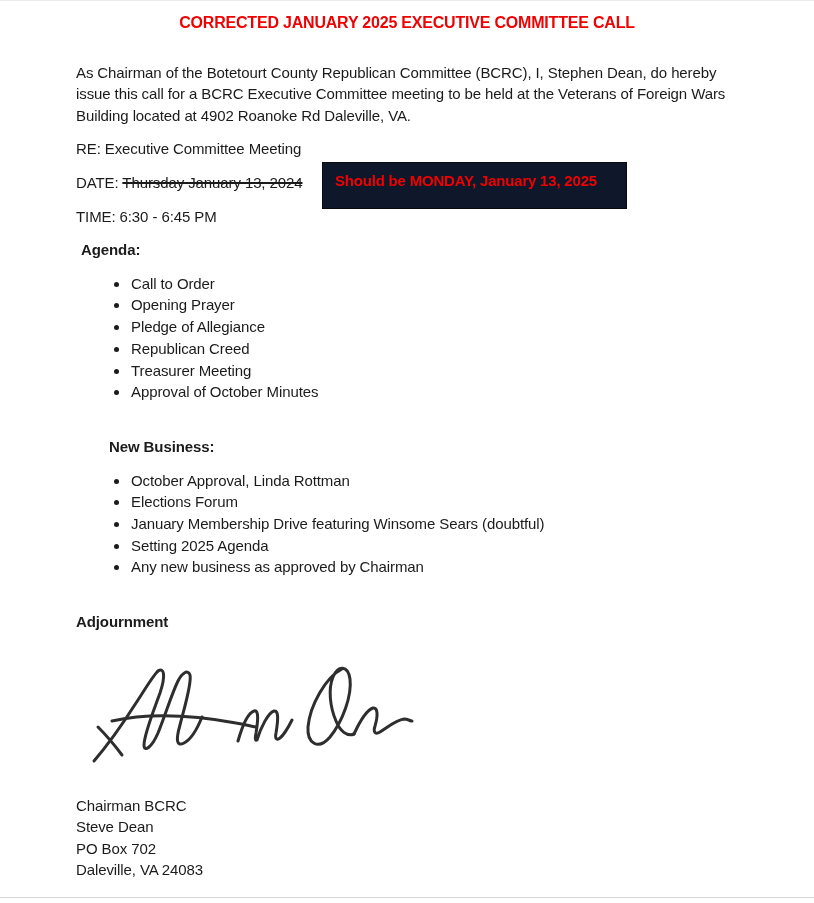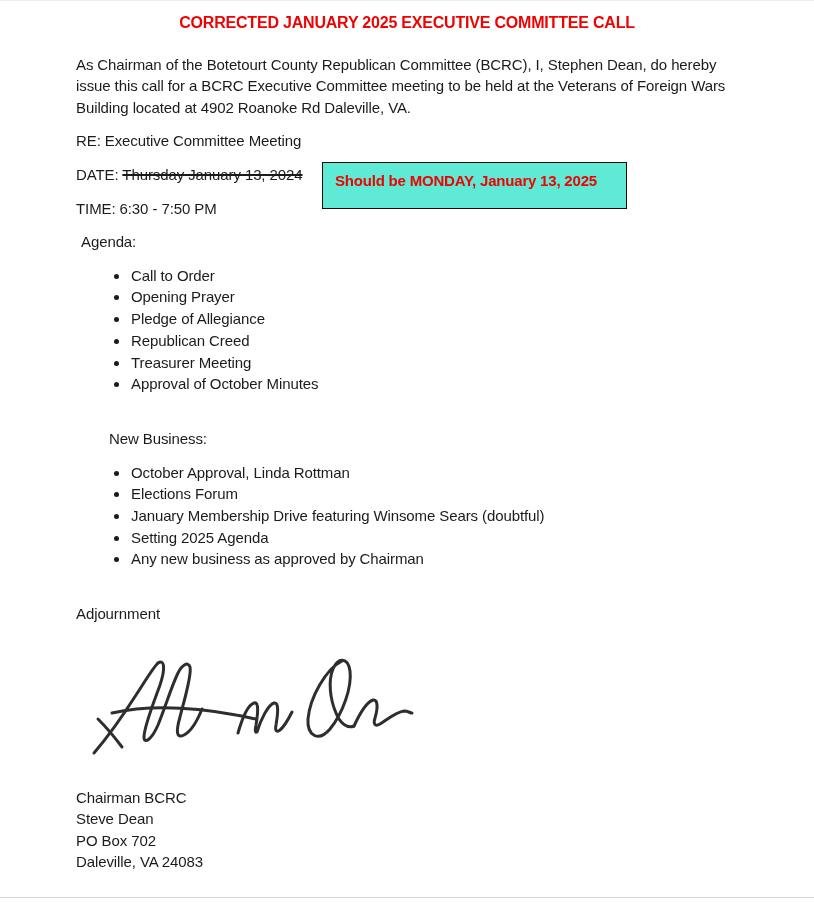--- a/index.html
+++ b/index.html
@@ -25,55 +25,55 @@
     font-weight: bold;
     font-size: 16px;
     letter-spacing: -0.2px;
     color: #ee0202;
   }
   .content {
     padding-left: 76px;
     padding-right: 70px;
   }
   .intro-paragraph {
-    margin-top: 20px;
+    margin-top: 28px;
     max-width: 662px;
   }
   .re-line {
     margin-top: 12px;
   }
   .date-line {
     margin-top: 12px;
   }
   .struck {
     text-decoration: line-through;
     text-decoration-thickness: 1.5px;
   }
   .correction-box {
     position: absolute;
     left: 322px;
     top: 161px;
     width: 305px;
     height: 47px;
     border: 1.5px solid #0a0a0a;
-    background: #5eead4;
+    background: #0f172a;
     padding: 7px 0 0 12px;
   }
   .correction-text {
     font-weight: bold;
     color: #ee0202;
     font-size: 15px;
     letter-spacing: -0.2px;
     white-space: nowrap;
   }
   .time-line {
     margin-top: 12px;
   }
   .section-heading {
-    font-weight: normal;
+    font-weight: bold;
   }
   .agenda-heading {
     margin-top: 12px;
     padding-left: 5px;
   }
   .bullet-list {
     margin-top: 12px;
     list-style: disc;
     padding-left: 54px;
   }
@@ -115,21 +115,21 @@
   <div class="doc-title">CORRECTED JANUARY 2025 EXECUTIVE COMMITTEE CALL</div>
 
   <div class="content">
 
     <p class="intro-paragraph">As Chairman of the Botetourt County Republican Committee (BCRC), I, Stephen Dean, do hereby issue this call for a BCRC Executive Committee meeting to be held at the Veterans of Foreign Wars Building located at 4902 Roanoke Rd Daleville, VA.</p>
 
     <div class="re-line">RE: Executive Committee Meeting</div>
 
     <div class="date-line"><span>DATE: </span><span class="struck">Thursday January 13, 2024</span></div>
 
-    <div class="time-line">TIME: 6:30 - 7:50 PM</div>
+    <div class="time-line">TIME: 6:30 - 6:45 PM</div>
 
     <div class="section-heading agenda-heading">Agenda:</div>
 
     <ul class="bullet-list">
       <li>Call to Order</li>
       <li>Opening Prayer</li>
       <li>Pledge of Allegiance</li>
       <li>Republican Creed</li>
       <li>Treasurer Meeting</li>
       <li>Approval of October Minutes</li>

